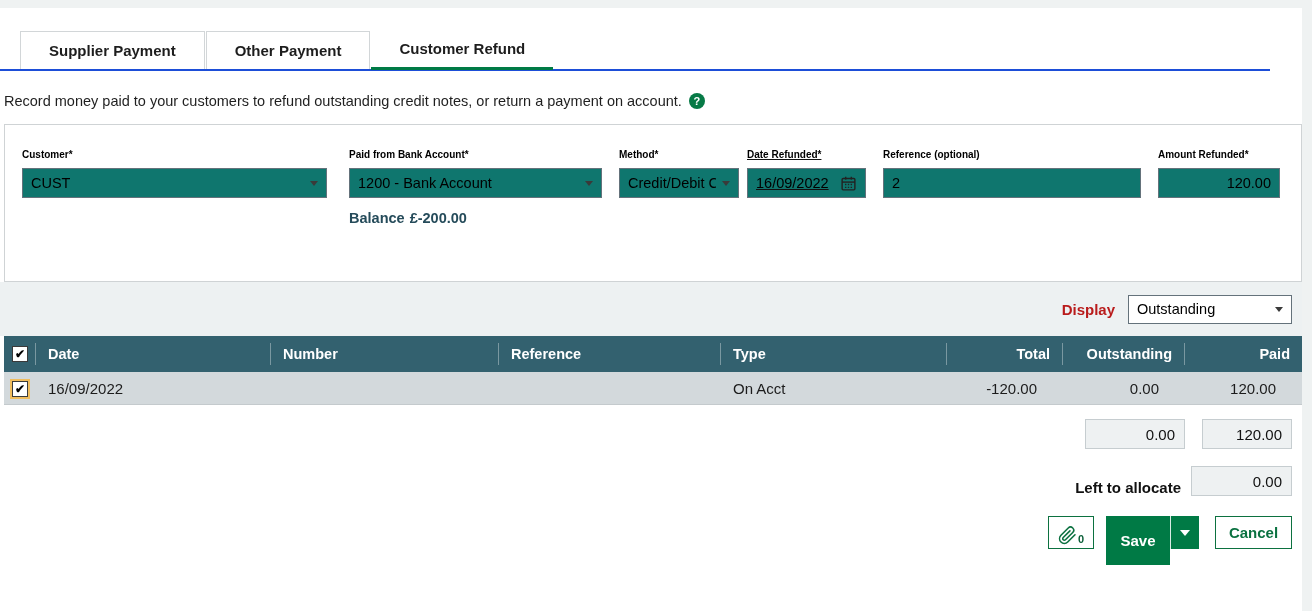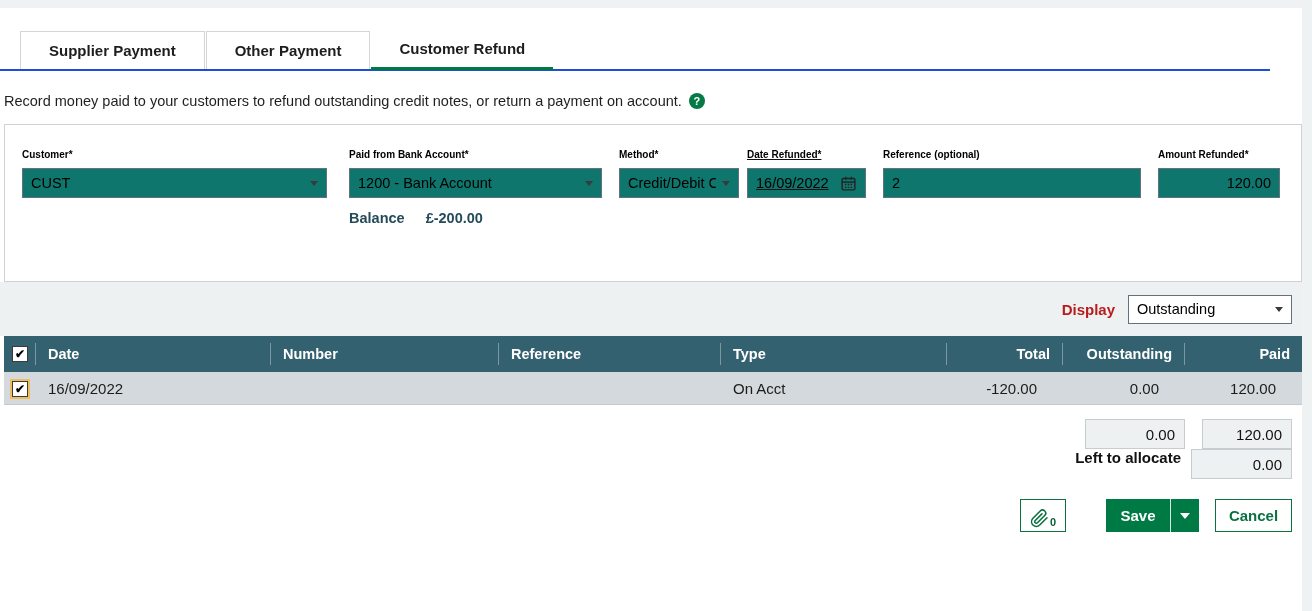--- a/index.html
+++ b/index.html
@@ -29,21 +29,21 @@
   .sel .val { overflow:hidden; white-space:nowrap; }
   .caret-dn { width:0; height:0; border-left:4.5px solid transparent; border-right:4.5px solid transparent; border-top:5.5px solid #3a3a3a; margin-left:6px; flex:none; }
   .w-customer { width:305px; }
   .w-bank { width:253px; margin-left:22px; }
   .w-method { width:120px; margin-left:17px; }
   .w-date { width:119px; margin-left:8px;text-decoration:underline; }
   .w-ref { width:258px; margin-left:17px; }
   .w-amount { width:122px; margin-left:17px; }
   .inp input { border:none; outline:none; width:100%; font-size:14.5px; font-family:"Liberation Sans", sans-serif; background:transparent; color:#000; }
   .inp input.right { text-align:right; }
-  .balance { margin-top:12px; font-size:14.5px; font-weight:bold; color:#254b5a; display:flex; gap:21px; }
+  .balance { margin-top:12px; font-size:14.5px; font-weight:bold; color:#254b5a; display:flex; gap:5px; }
   .cal-btn { flex:none; margin-left:4px; cursor:pointer; display:flex; align-items:center; }
 
   
   .display-band { background:#edf1f2; margin-left:-4px; width:1302px; height:54px; display:flex; align-items:center; justify-content:flex-end; padding-right:10px; }
   .display-label { font-size:15px; font-weight:bold; margin-right:13px; color:#b91c1c; }
   .display-sel { width:164px; height:29px; background:#fff; }
 
   
   .table { width:1298px; }
   .thead { display:flex; background:#33616f; height:36px; align-items:center; color:#fff; font-size:14.5px; font-weight:bold; }
@@ -63,28 +63,28 @@
   .checkbox { width:16px; height:16px; background:#fff; border:1px solid #3a3a3a; display:inline-flex; align-items:center; justify-content:center; font-size:12px; font-weight:bold; color:#000; cursor:pointer; }
   .checkbox.checked::after { content:"✔"; }
   .checkbox.focus { box-shadow:0 0 0 2px #f0bd5e; }
 
   
   .bottom { width:1298px; padding-right:10px; display:flex; flex-direction:column; align-items:flex-end; background:#fff; }
   .ro-box { height:30px; background:#eef1f2; border:1px solid #c6cdd0; display:flex; align-items:center; justify-content:flex-end; font-size:15px; color:#111; padding-right:9px; }
   .totals-row { margin-top:14px; display:flex; gap:17px; }
   .t-out { width:100px; }
   .t-paid { width:90px; }
-  .alloc-row { margin-top:0; display:flex; align-items:flex-start; }
+  .alloc-row { margin-top:17px; display:flex; align-items:flex-end; }
   .alloc-label { font-size:15px; font-weight:bold; margin-right:10px; color:#111; }
   .alloc-box { width:101px; }
   .btn-row { margin-top:20px; display:flex; align-items:center; }
   .attach-btn { width:46px; height:33px; background:#fff; border:1px solid #0c7140; display:flex; align-items:flex-end; justify-content:center; padding-bottom:3px; cursor:pointer; position:relative; }
   .attach-count { font-size:11px; color:#0b5f38; font-weight:bold; margin-left:1px; }
   .save-split { display:flex; margin-left:12px; height:33px; }
-  .save-btn { background:#007a45; color:#fff; border:none; font-size:15px; font-weight:bold; width:64px; height:33px; cursor:pointer; font-family:"Liberation Sans", sans-serif;margin-left:28px; }
+  .save-btn { background:#007a45; color:#fff; border:none; font-size:15px; font-weight:bold; width:64px; height:49px; cursor:pointer; font-family:"Liberation Sans", sans-serif; }
   .save-caret-btn { background:#007a45; border:none; border-left:1px solid rgba(255,255,255,0.85); width:29px; height:33px; display:flex; align-items:center; justify-content:center; cursor:pointer; }
   .caret-dn-white { width:0; height:0; border-left:5px solid transparent; border-right:5px solid transparent; border-top:6px solid #fff; }
   .cancel-btn { margin-left:16px; width:77px; height:33px; background:#fff; border:1px solid #0c7140; color:#0a7140; font-size:15px; font-weight:bold; cursor:pointer; font-family:"Liberation Sans", sans-serif; }
 </style>
 </head>
 <body>
 
 <div class="top-strip"></div>
 <div class="right-strip"></div>
 

